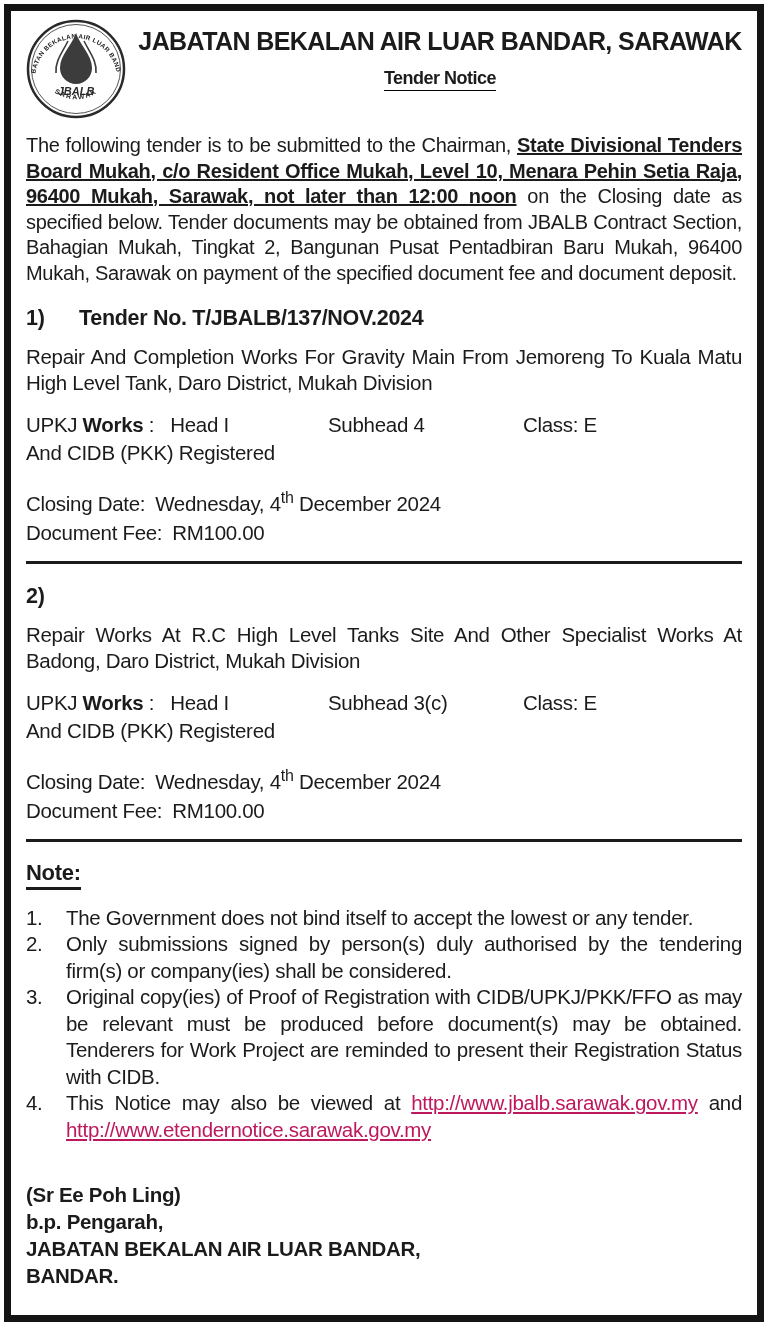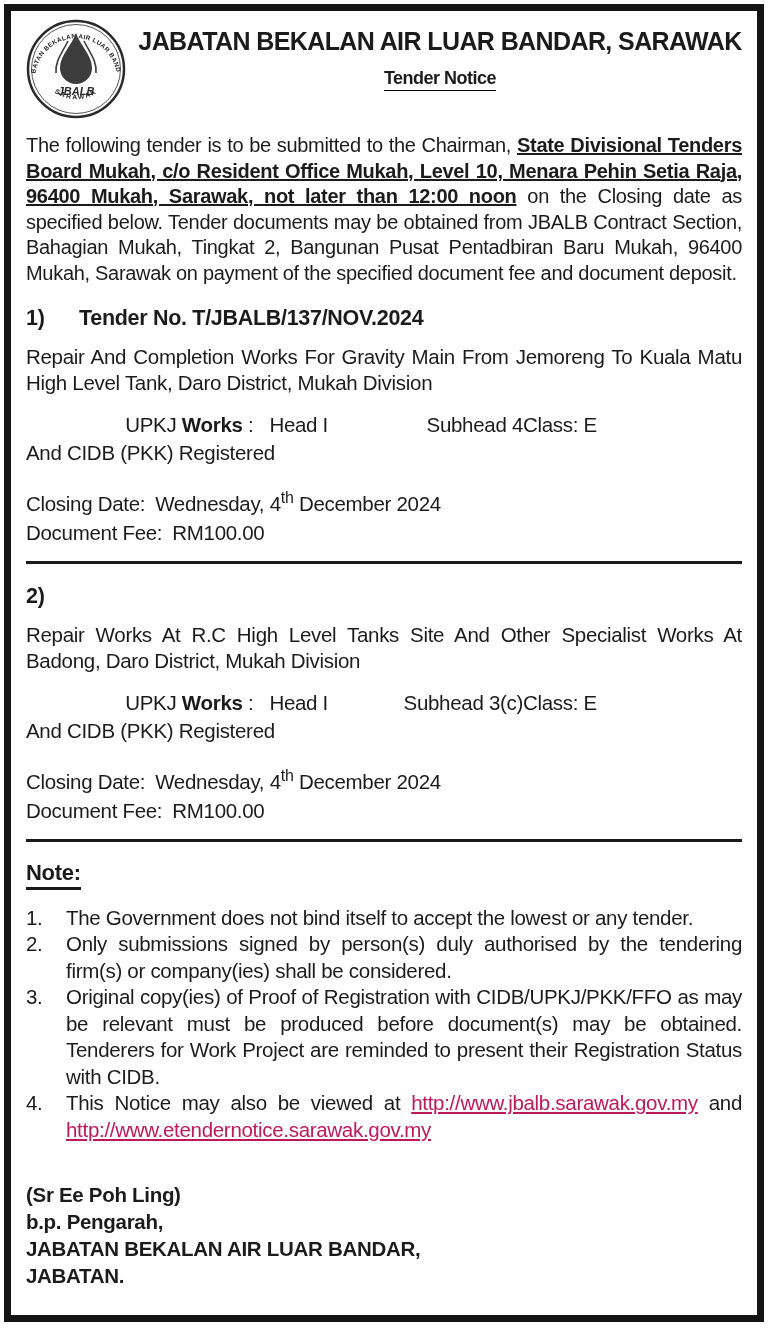--- a/index.html
+++ b/index.html
@@ -63,21 +63,20 @@
     font-size: 20.5px;
     line-height: 26px;
     letter-spacing: -0.3px;
     text-align: justify;
   }
   .upkj-row {
     margin-top: 17px;
     display: flex;
     font-size: 20.5px;
     letter-spacing: -0.3px;
-    text-align: right;
   }
   .upkj-group { width: 302px; flex: 0 0 auto; }
   .upkj-head { margin-left: 16px; }
   .upkj-subhead { width: 195px; flex: 0 0 auto; }
   .cidb-line { margin-top: 4px; font-size: 20.5px; letter-spacing: -0.3px; }
   .closing-row { margin-top: 24px; font-size: 20.5px; letter-spacing: -0.3px; }
   .fee-row { margin-top: 5px; font-size: 20.5px; letter-spacing: -0.3px; }
   .label-gap { margin-right: 10px; }
   sup { font-size: 16px; }
   .divider {
@@ -209,16 +208,16 @@
         <span class="note-num">4.</span>
         <span class="note-text"><span>This Notice may also be viewed at </span><a href="#" class="note-link">http://www.jbalb.sarawak.gov.my</a><span> and </span><a href="#" class="note-link">http://www.etendernotice.sarawak.gov.my</a></span>
       </div>
     </div>
   </div>
 
   <div class="signature">
     <div>(Sr Ee Poh Ling)</div>
     <div>b.p. Pengarah,</div>
     <div>JABATAN BEKALAN AIR LUAR BANDAR,</div>
-    <div>JABATAN.</div>
+    <div>BANDAR.</div>
   </div>
 
 </div>
 
 </body></html>

